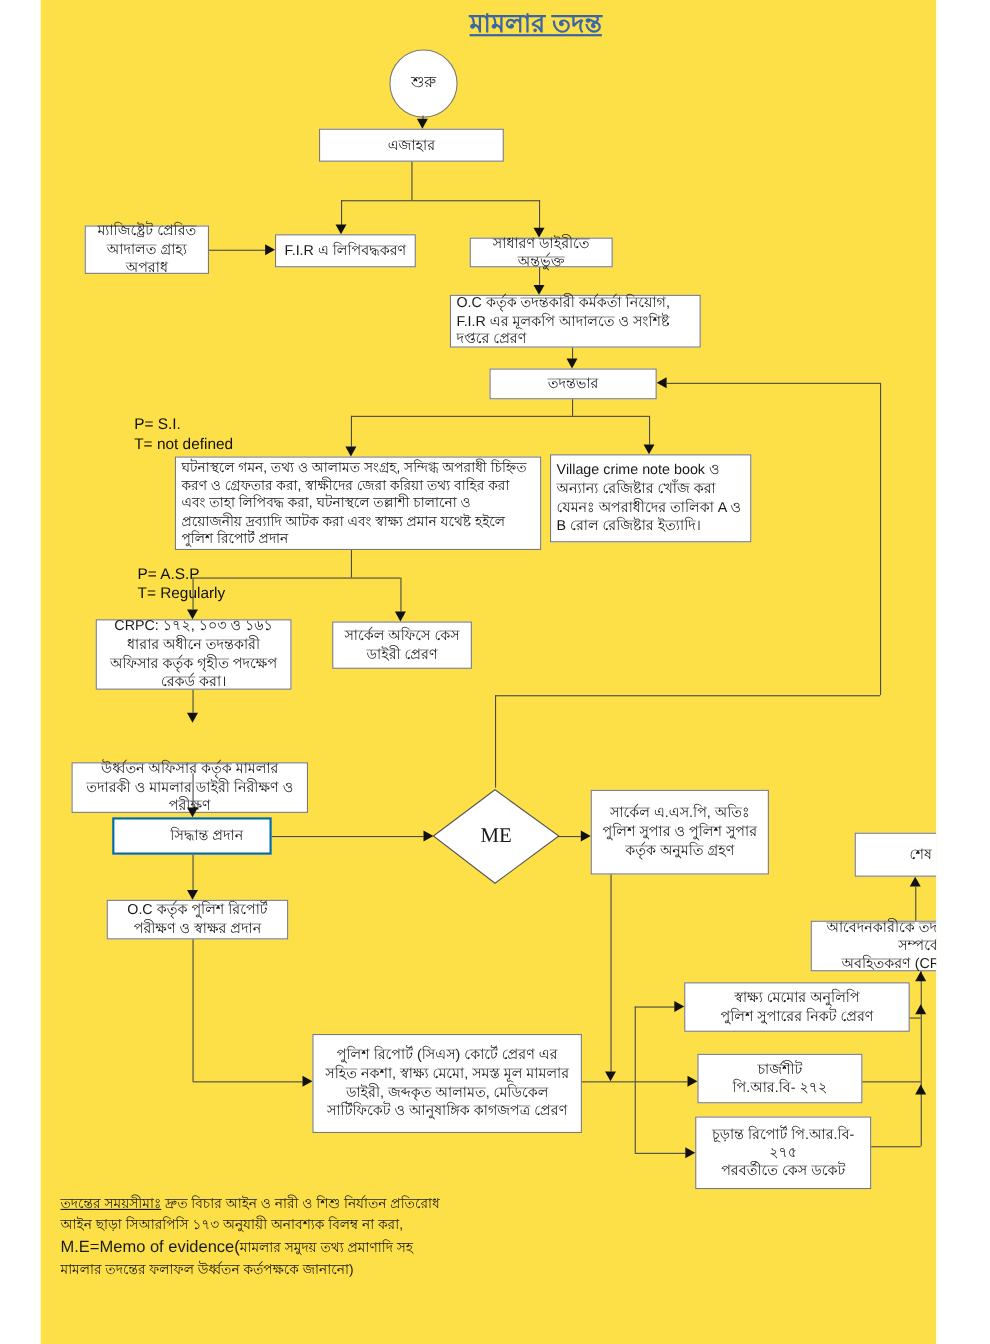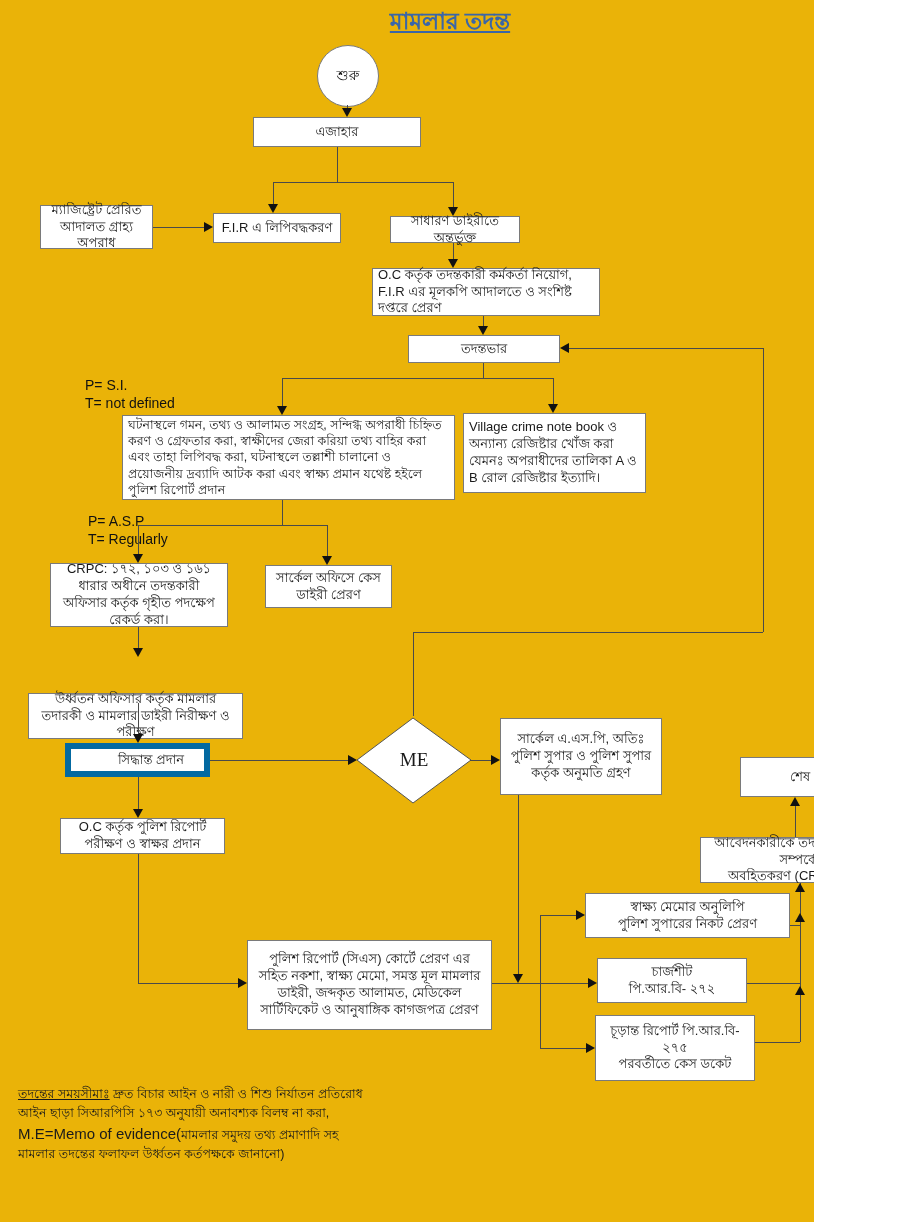--- a/index.html
+++ b/index.html
@@ -1,24 +1,24 @@
 <!DOCTYPE html>
 <html><head>
 <meta charset="utf-8">
 <style>
   html,body{margin:0;padding:0;background:#ffffff;}
-  #canvas{position:relative;width:814px;height:1222px;background:#eab308;
-          font-family:"Liberation Sans",sans-serif;color:#1a1a1a;overflow:hidden;}
+  #canvas{position:relative;width:814px;height:1222px;background:#fde047;
+          font-family:"Liberation Sans",sans-serif;color:#1a1a1a;overflow:hidden;margin-left:37px;}
   .title{position:absolute;left:0;top:3px;width:900px;text-align:center;
          font-size:23px;font-weight:bold;color:#3A66A8;text-decoration:underline;}
   .box{position:absolute;border:1px solid #7a7a7a;background:#fff;box-sizing:border-box;
        display:flex;align-items:center;justify-content:center;text-align:center;
        font-size:13px;line-height:1.3;padding:2px 5px;white-space:pre-line;}
   .box.leftalign{text-align:left;justify-content:flex-start;}
-  .box.thick{border:6px solid #0369a1;padding-left:32px;}
+  .box.thick{border:2px solid #0369a1;padding-left:32px;}
   .circle{border-radius:50%;font-family:Liberation Mono, monospace;}
   .lineh{position:absolute;height:1px;background:#4a4a4a;}
   .linev{position:absolute;width:1px;background:#4a4a4a;}
   .arr{position:absolute;width:0;height:0;}
   .arr.down{border-left:5px solid transparent;border-right:5px solid transparent;border-top:9px solid #111;}
   .arr.up{border-left:5px solid transparent;border-right:5px solid transparent;border-bottom:9px solid #111;}
   .arr.right{border-top:5px solid transparent;border-bottom:5px solid transparent;border-left:9px solid #111;}
   .arr.left{border-top:5px solid transparent;border-bottom:5px solid transparent;border-right:9px solid #111;}
   .sidelabel{position:absolute;font-size:14px;white-space:pre-line;line-height:1.3;color:#111;}
   .footnote{position:absolute;left:18px;top:1085px;width:352px;font-size:12.5px;line-height:1.5;}

